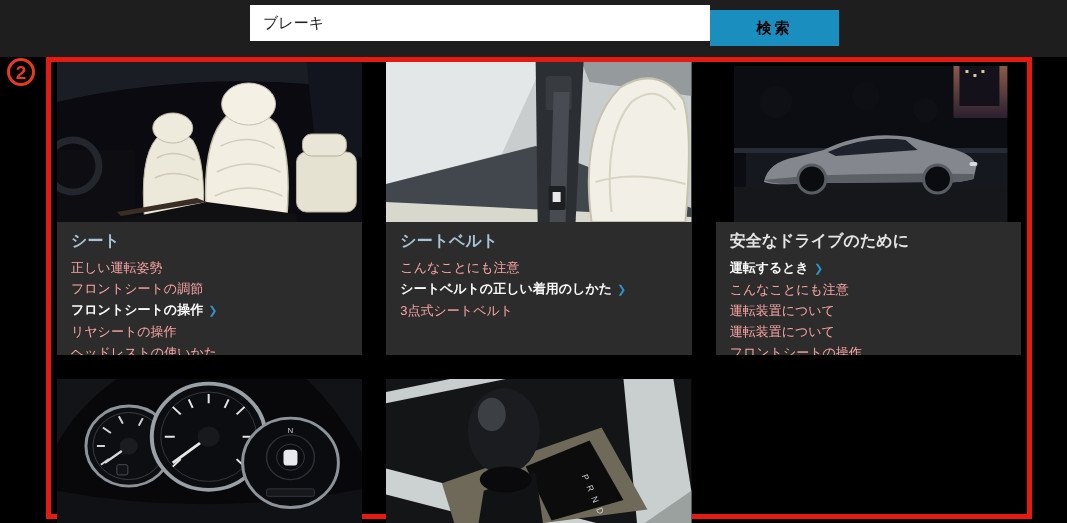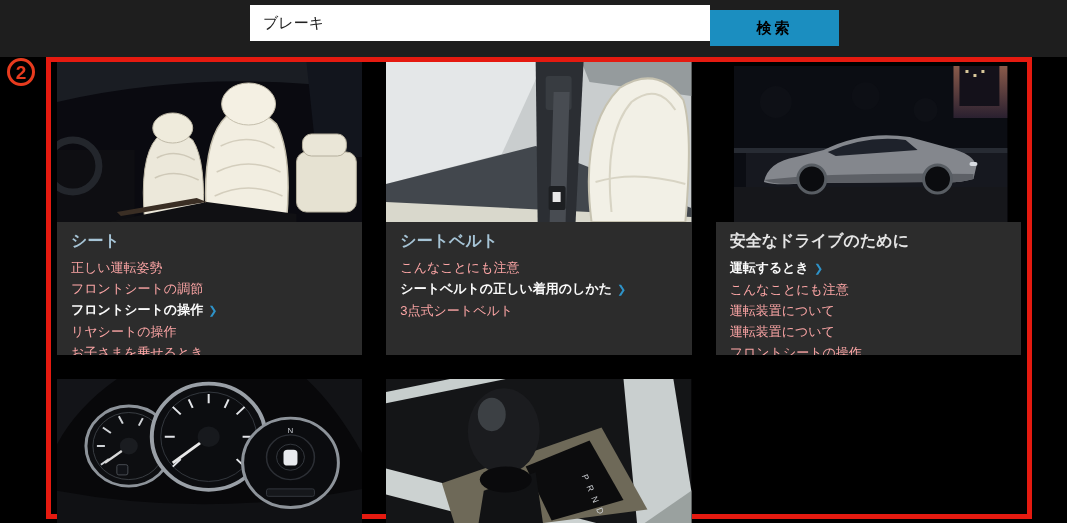--- a/index.html
+++ b/index.html
@@ -85,21 +85,21 @@
           <path d="M60,150 L140,136 L150,140 L64,154 Z" fill="#3a2e24"></path>
         </svg>
       </div>
       <div class="card-body">
         <div class="card-title title-blue">シート</div>
         <ul class="links">
           <li>正しい運転姿勢</li>
           <li>フロントシートの調節</li>
           <li class="active"><span>フロントシートの操作</span><span class="arrow">❯</span></li>
           <li>リヤシートの操作</li>
-          <li>お子さまを乗せるとき</li>
+          <li>ヘッドレストの使いかた</li>
         </ul>
       </div>
     </div>
 
     <div class="card">
       <div class="card-image">
         <svg viewBox="0 0 306 160" preserveAspectRatio="none">
           <rect width="306" height="160" fill="#c9cdce"></rect>
           <polygon points="0,0 158,0 116,92 0,122" fill="#e4e7e8"></polygon>
           <polygon points="196,0 306,0 306,34 204,20" fill="#959b9d"></polygon>

